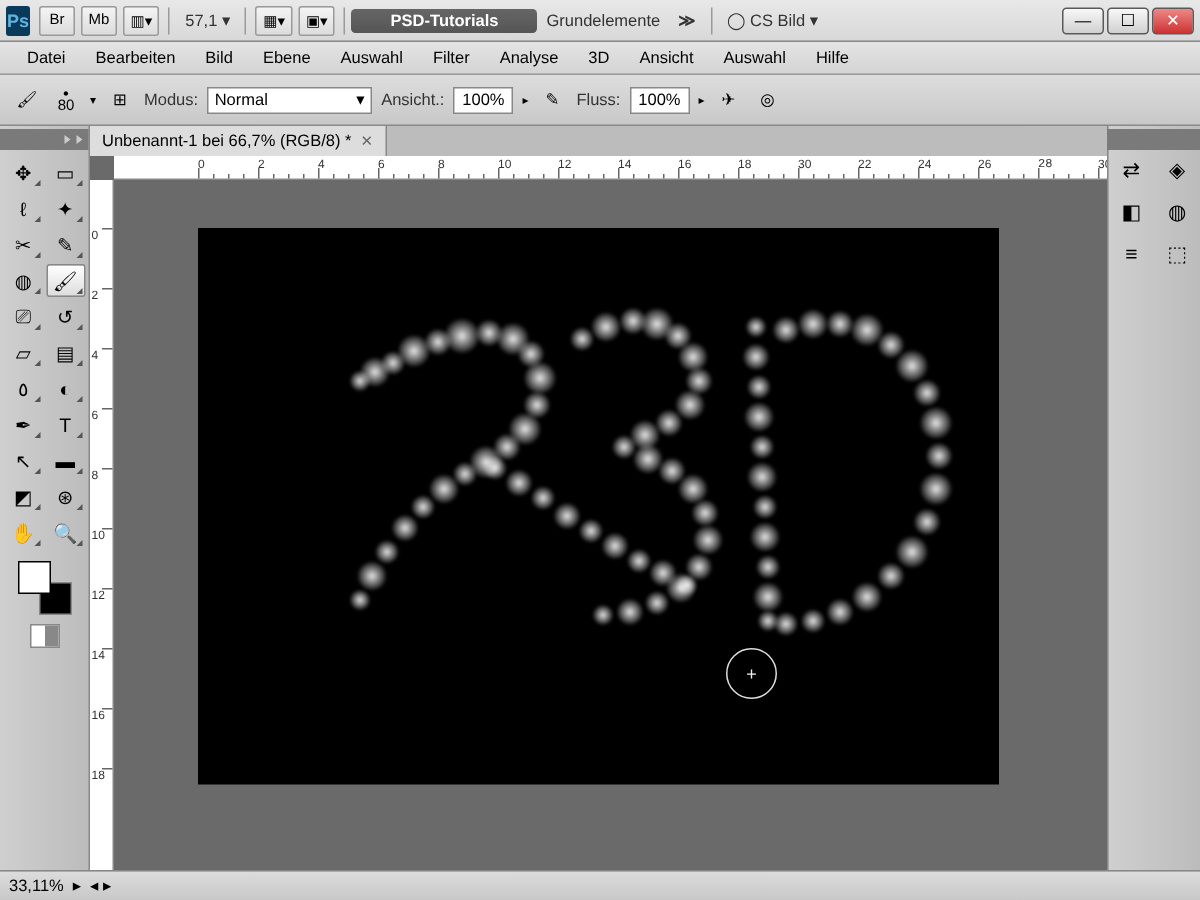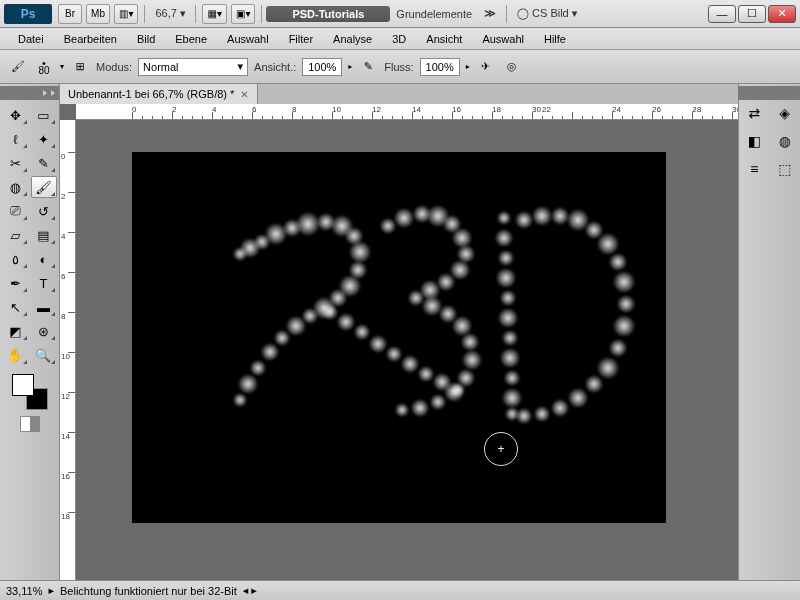--- a/index.html
+++ b/index.html
@@ -1,18 +1,18 @@
 <!DOCTYPE html>
 <html><head>
 <meta charset="utf-8">
 <style>
 *{box-sizing:border-box;margin:0;padding:0;font-family:"Segoe UI",Tahoma,sans-serif;font-size:11px;user-select:none}
 body{width:800px;height:600px;background:#bfbfbf;overflow:hidden;position:relative}
 .titlebar{height:28px;background:linear-gradient(#e8e8e8,#d8d8d8);display:flex;align-items:center;padding:0 4px;border-bottom:1px solid #8a8a8a}
-.titlebar .ico{width:48px;height:20px;background:#0a3a5a;color:#5fb5e0;display:flex;align-items:center;justify-content:center;font-weight:bold;font-size:12px;border-radius:2px;margin-right:4px}
+.titlebar .ico{width:16px;height:20px;background:#0a3a5a;color:#5fb5e0;display:flex;align-items:center;justify-content:center;font-weight:bold;font-size:12px;border-radius:2px;margin-right:4px}
 .tbtn{min-width:24px;height:20px;background:linear-gradient(#f4f4f4,#dcdcdc);border:1px solid #9a9a9a;border-radius:2px;margin:0 2px;display:flex;align-items:center;justify-content:center;font-size:10px;padding:0 4px}
 .tsep{width:1px;height:18px;background:#9a9a9a;margin:0 4px}
 .ttext{padding:0 6px;color:#333}
 .ttext.strong{font-weight:bold;background:linear-gradient(#666,#555);color:#fff;border-radius:3px;padding:2px 26px}
 .winbtns{margin-left:auto;display:flex;gap:2px}
 .winbtn{width:28px;height:18px;border:1px solid #5a5a5a;background:linear-gradient(#f8f8f8,#d0d0d0);border-radius:3px;display:flex;align-items:center;justify-content:center;font-size:11px}
 .winbtn.close{background:linear-gradient(#e88,#c33);color:#fff}
 .menubar{height:22px;background:linear-gradient(#e4e4e4,#d4d4d4);display:flex;align-items:center;padding:0 8px;border-bottom:1px solid #9a9a9a}
 .menubar span{padding:0 10px;cursor:default}
 .optbar{height:34px;background:linear-gradient(#dddddd,#c8c8c8);display:flex;align-items:center;padding:0 8px;border-bottom:1px solid #8a8a8a;gap:6px}
@@ -55,21 +55,21 @@
 </style>
 </head>
 <body>
 
 <div class="titlebar">
   <div class="ico">Ps</div>
   <div class="tbtn">Br</div>
   <div class="tbtn">Mb</div>
   <div class="tbtn">▥▾</div>
   <div class="tsep"></div>
-  <span class="ttext"><span>66,7</span> ▾</span>
+  <span class="ttext"><span>57,1</span> ▾</span>
   <div class="tsep"></div>
   <div class="tbtn">▦▾</div>
   <div class="tbtn">▣▾</div>
   <div class="tsep"></div>
   <span class="ttext strong">PSD-Tutorials</span>
   <span class="ttext">Grundelemente</span>
   <span class="ttext" style="font-weight:bold">≫</span>
   <div class="tsep"></div>
   <span class="ttext">◯ <span>CS Bild</span> ▾</span>
   <div class="winbtns">
@@ -210,21 +210,21 @@
         <div class="tick" style="left: 416px; top: 1px;">18</div>
         <div class="tickline" style="left: 416px; top: 8px; width: 1px; height: 8px;"></div>
         <div class="tickline" style="left: 426px; top: 12px; width: 1px; height: 4px;"></div>
         <div class="tickline" style="left: 436px; top: 12px; width: 1px; height: 4px;"></div>
         <div class="tickline" style="left: 446px; top: 12px; width: 1px; height: 4px;"></div>
         <div class="tick" style="left: 456px; top: 1px;">30</div>
         <div class="tickline" style="left: 456px; top: 8px; width: 1px; height: 8px;"></div>
         <div class="tickline" style="left: 466px; top: 12px; width: 1px; height: 4px;"></div>
         <div class="tickline" style="left: 476px; top: 12px; width: 1px; height: 4px;"></div>
         <div class="tickline" style="left: 486px; top: 12px; width: 1px; height: 4px;"></div>
-        <div class="tick" style="left: 466px; top: 1px;">22</div>
+        <div class="tick" style="left: 496px; top: 1px;">22</div>
         <div class="tickline" style="left: 496px; top: 8px; width: 1px; height: 8px;"></div>
         <div class="tickline" style="left: 506px; top: 12px; width: 1px; height: 4px;"></div>
         <div class="tickline" style="left: 516px; top: 12px; width: 1px; height: 4px;"></div>
         <div class="tickline" style="left: 526px; top: 12px; width: 1px; height: 4px;"></div>
         <div class="tick" style="left: 536px; top: 1px;">24</div>
         <div class="tickline" style="left: 536px; top: 8px; width: 1px; height: 8px;"></div>
         <div class="tickline" style="left: 546px; top: 12px; width: 1px; height: 4px;"></div>
         <div class="tickline" style="left: 556px; top: 12px; width: 1px; height: 4px;"></div>
         <div class="tickline" style="left: 566px; top: 12px; width: 1px; height: 4px;"></div>
         <div class="tick" style="left: 576px; top: 1px;">26</div>
@@ -362,15 +362,14 @@
       <div class="pico">◈</div>
       <div class="pico">◍</div>
       <div class="pico">⬚</div>
     </div>
   </div>
 </div>
 
 <div class="statusbar">
   <span>33,11%</span>
   <span>▸</span>
-  <span>Belichtung funktioniert nur bei 32-Bit</span>
   <span>◂ ▸</span>
 </div>
 
 </body></html>

